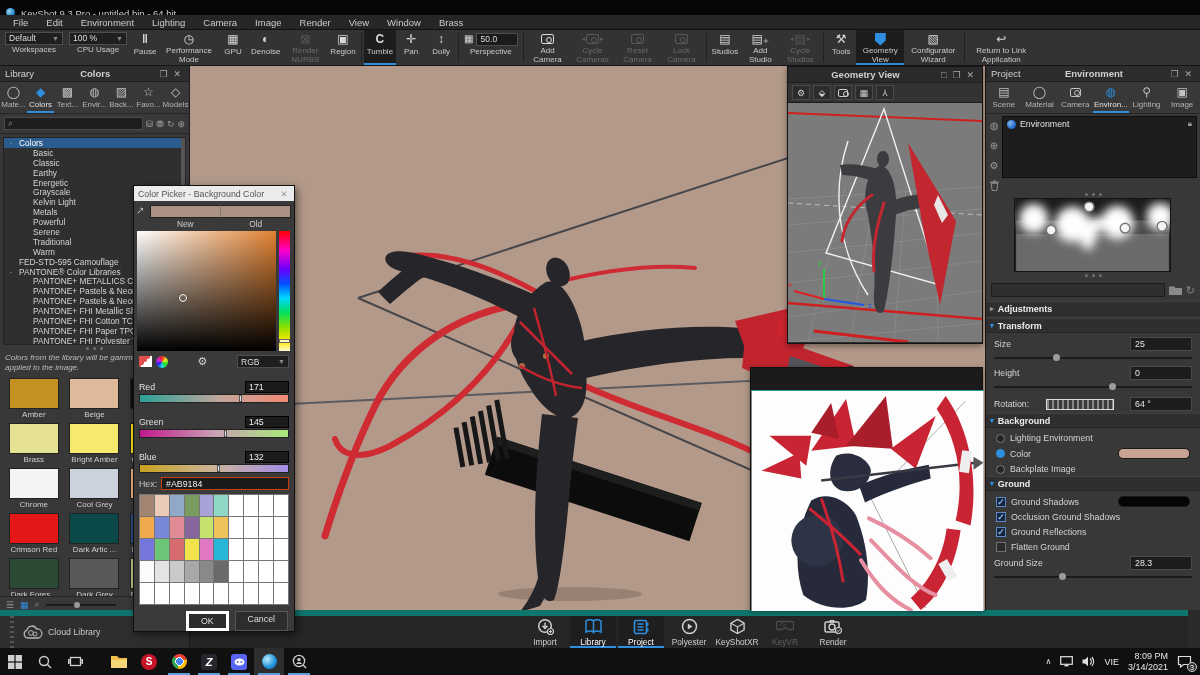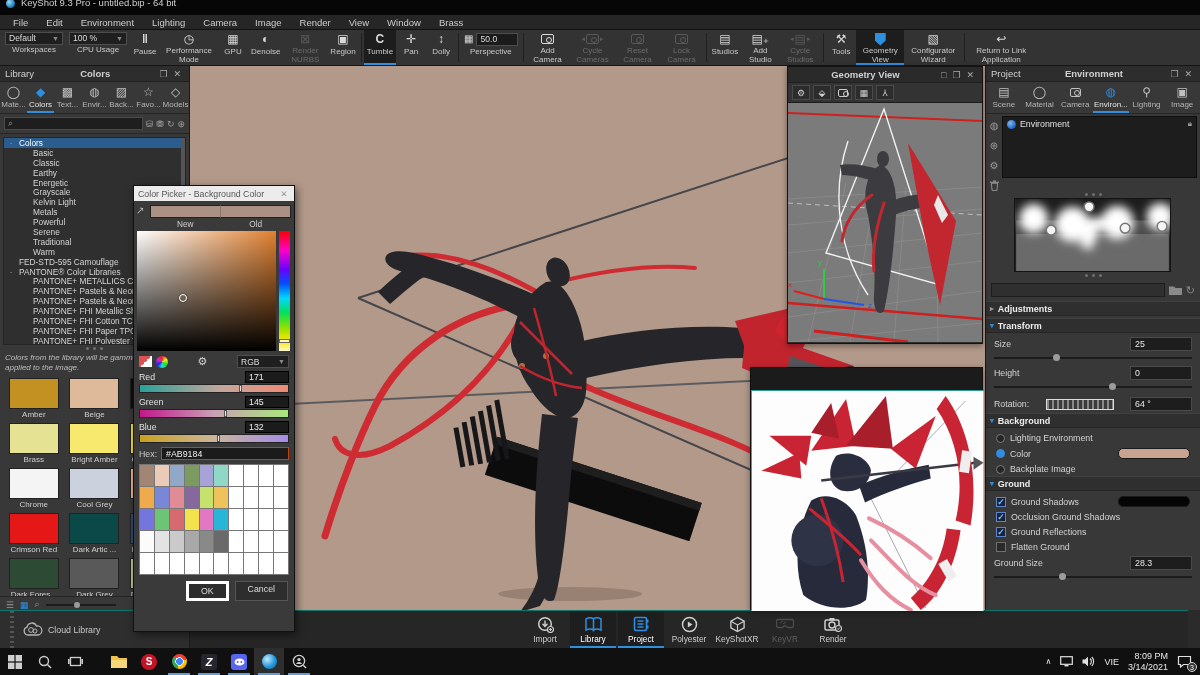--- a/index.html
+++ b/index.html
@@ -1,20 +1,20 @@
 <!DOCTYPE html>
 <html><head>
 <meta charset="utf-8">
 <style>
 *{margin:0;padding:0;box-sizing:border-box}
 html,body{background:#1a1a1a}
 #app{position:relative;width:1200px;height:675px;background:#2b2b2b;font-family:"Liberation Sans",sans-serif;color:#c9c9c9;overflow:hidden;font-size:10px;user-select:none}
 .abs{position:absolute}
 
-.titlebar{left:0;top:0;width:1200px;height:15px;background:#060606;display:flex;align-items:flex-end;gap:6px;padding:8px 6px;font-size:9.5px;color:#cfcfcf}
+.titlebar{left:0;top:0;width:1200px;height:15px;background:#060606;display:flex;align-items:flex-start;gap:6px;padding:8px 6px;font-size:9.5px;color:#cfcfcf}
 .appdot{width:9px;height:9px;border-radius:50%;background:radial-gradient(circle at 35% 35%,#9fd8f2,#1d86c8 60%,#0a4f86)}
 .menubar{left:0;top:15px;width:1200px;height:15px;background:#262626;display:flex;align-items:center;padding:0 4px;border-bottom:1px solid #111}
 .menubar span{padding:0 9px;font-size:9.5px;color:#cccccc;cursor:default}
 
 .toolbar{left:0;top:30px;width:1200px;height:36px;background:#333333;display:flex;align-items:stretch;border-bottom:1px solid #151515;padding:0 2px}
 .tb{display:flex;flex-direction:column;align-items:center;justify-content:flex-start;padding:2px 3px 1px;font-size:8px;text-align:center;gap:1px;min-width:30px;line-height:1.05;color:#c9c9c9}
 .tb .ic{height:15px;display:flex;align-items:center;justify-content:center;font-size:12px;color:#d8d8d8;gap:1px}
 .tb.active{background:#1d1d1d;box-shadow:inset 0 -2px 0 #2e8fe0}
 .tb.disabled{color:#6b6b6b}.tb.disabled .ic{color:#595959}
 .tsep{width:1px;background:#202020;margin:3px 2px}
@@ -66,21 +66,21 @@
 .cp-lbls span{flex:1;text-align:center}
 .cp-sq-wrap{display:flex;gap:3px;margin:0 3px}
 .cp-sq{position:relative;width:139px;height:120px;background:linear-gradient(to top,#000,rgba(0,0,0,0)),linear-gradient(to right,#fff,#e08030)}
 .cp-mark{position:absolute;left:33%;top:56%;width:8px;height:8px;border:1.5px solid #fff;border-radius:50%;transform:translate(-50%,-50%);box-shadow:0 0 2px rgba(0,0,0,.6)}
 .cp-hue{position:relative;width:11px;height:120px;background:linear-gradient(to bottom,#ff0000,#ff00c8 16%,#6a00ff 32%,#0050ff 44%,#00d8ff 56%,#00e05a 68%,#8ce000 80%,#ffe800 92%,#fff8d0)}
 .cp-hue i{position:absolute;left:0;right:0;top:90%;height:4px;background:rgba(255,255,255,.75);border:1px solid #666}
 .cp-modes{display:flex;align-items:center;margin:4px 5px 2px;gap:4px}
 .cp-modes .sp{flex:1}
 .cp-gear{color:#cfcfcf;font-size:11px}
 .cp-drop{background:#1f1f1f;border:1px solid #4d4d4d;width:52px;height:13px;font-size:8.5px;display:flex;align-items:center;justify-content:space-between;padding:0 3px;color:#ddd}
-.cp-row{display:flex;align-items:center;justify-content:space-between;margin:3px 5px 0;font-size:8.8px;color:#e0e0e0}
+.cp-row{display:flex;align-items:center;justify-content:space-between;margin:13px 5px 0;font-size:8.8px;color:#e0e0e0}
 .cp-val{background:#1b1b1b;border:1px solid #000;width:44px;height:12px;display:flex;align-items:center;padding:0 3px;color:#eee;font-size:8.8px}
 .cp-slider{position:relative;height:9px;margin:1px 5px 2px;border:1px solid #222}
 .cp-slider i{position:absolute;top:0;bottom:0;width:3px;background:#e8e8e8;border:1px solid #555}
 .sl-red{background:linear-gradient(to right,#2aa198,#c4a69b 55%,#f08a75)}
 .sl-green{background:linear-gradient(to right,#c2188c,#c9a0b4 50%,#a8e87a)}
 .sl-blue{background:linear-gradient(to right,#c8a11f,#cbb49a 50%,#a48de8)}
 .cp-hex{display:flex;align-items:center;gap:4px;margin:4px 5px;font-size:8.8px}
 .cp-hexval{flex:1;background:#1b1b1b;border:1px solid #c2410c;height:13px;display:flex;align-items:center;padding:0 4px;color:#eee}
 .cp-grid{display:grid;grid-template-columns:repeat(10,1fr);margin:2px 5px;border:1px solid #777;border-width:0 0 1px 1px}
 .cp-grid i{height:22px;border:1px solid #777;border-width:1px 1px 0 0}
@@ -117,21 +117,21 @@
 .pslider::before{content:"";position:absolute;left:0;right:0;top:4px;height:1.5px;background:#1c1c1c}
 .pslider i{position:absolute;top:1px;width:7px;height:7px;border-radius:50%;background:#9c9c9c}
 .dial{width:68px;height:11px;border:1px solid #dcdcdc;background:repeating-linear-gradient(90deg,#888 0 2px,#3a3a3a 2px 5px)}
 .optrow{display:flex;align-items:center;gap:5px;margin:5px 10px 0;font-size:8.8px;color:#d4d4d4}
 .radio{width:9px;height:9px;border-radius:50%;border:1px solid #7a7a7a;background:#242424}
 .radio.on{background:#2e8fe0;border-color:#2e8fe0}
 .cb{width:10px;height:10px;border:1px solid #5d87c9;background:#16243c;color:#86b9f5;font-size:9px;line-height:9px;text-align:center;font-weight:bold}
 .cb.off{border-color:#707070;background:#2a2a2a}
 .cswatch{margin-left:auto;width:72px;height:11px;border-radius:5px;border:1px solid #1a1a1a}
 
-.ribbon{left:0;top:610px;width:1188px;height:38px;background:#262626;border-top:1px solid #0f766e;display:flex;align-items:stretch}
+.ribbon{left:0;top:610px;width:1188px;height:38px;background:#262626;border-top:6px solid #0f766e;display:flex;align-items:stretch}
 .cloudlib{width:190px;display:flex;align-items:center;gap:5px;padding-left:10px;background:#2e2e2e;border-right:1px solid #1a1a1a;font-size:8.8px;color:#c9c9c9}
 .dothandle{width:4px;height:100%;background:repeating-linear-gradient(to bottom,#555 0 2px,transparent 2px 5px);margin-right:4px}
 .rb-center{flex:1;display:flex;justify-content:center;gap:2px}
 .rb{display:flex;flex-direction:column;align-items:center;justify-content:center;gap:1px;width:46px;font-size:8.3px;color:#cfcfcf}
 .rb .ic{height:18px;display:flex;align-items:center;justify-content:center;color:#cfcfcf}
 .rb.active{background:#1e1e1e;box-shadow:inset 0 -2px 0 #2e8fe0;color:#fff}
 .rb.active .ic{color:#2e8fe0}
 .rb.disabled{color:#5f5f5f}.rb.disabled .ic{color:#4c4c4c}
 .rb-right{width:120px;display:flex;align-items:center;justify-content:flex-end;padding-right:14px}
 .shot{display:flex;flex-direction:column;align-items:center;gap:1px;font-size:8.3px;color:#cfcfcf}

